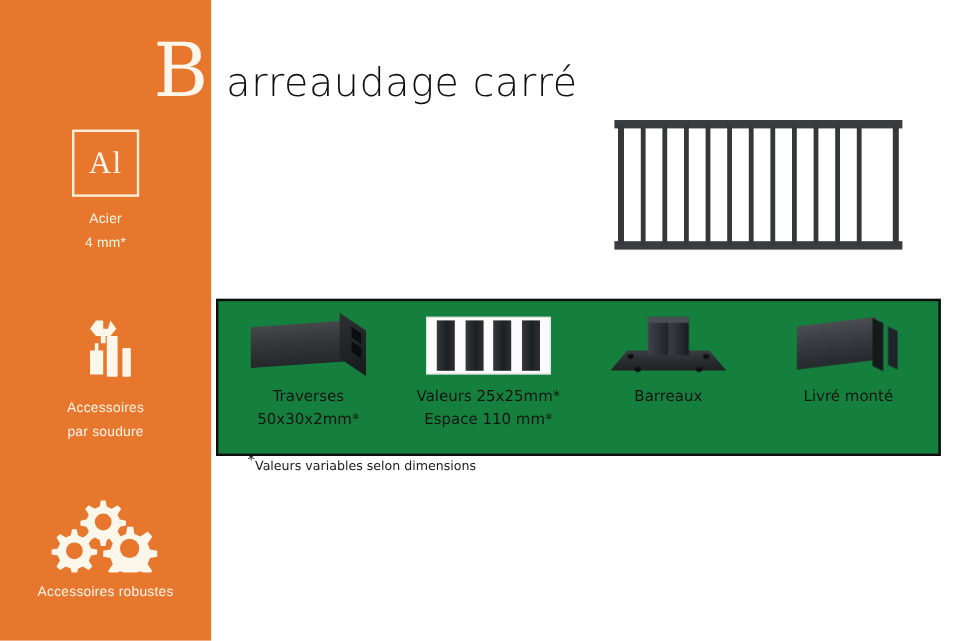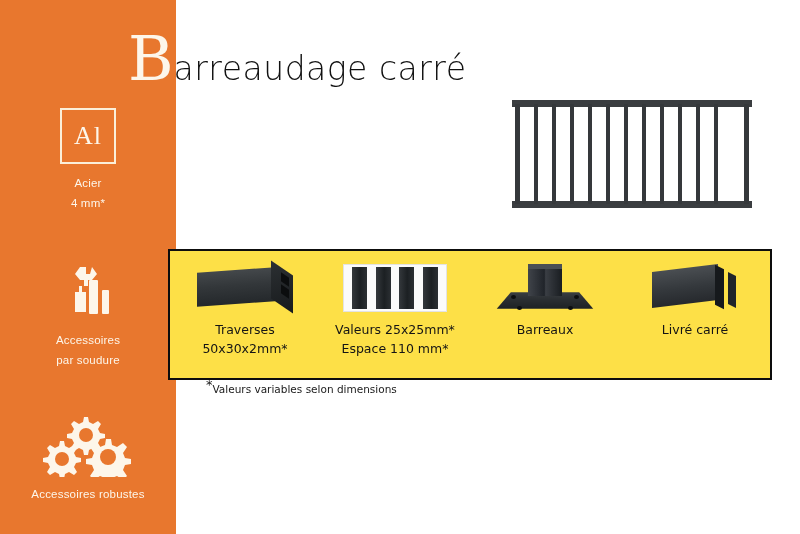--- a/index.html
+++ b/index.html
@@ -97,21 +97,21 @@
     line-height: 1;
     letter-spacing: -1px;
   }
   .title-rest {
     font-family: "DejaVu Sans", sans-serif;
     font-size: 33px;
     font-weight: 300;
     color: #111111;
     line-height: 1;
     letter-spacing: 0.5px;
-    margin-left: 1px;
+    margin-left: 16px;
   }
 
   
   .railing {
     position: absolute;
     left: 512px;
     top: 100px;
     width: 240px;
     height: 108px;
   }
@@ -129,26 +129,26 @@
     top: 4px;
     width: 4px;
     height: 100px;
     background: #35383B;
   }
   .rail-post.edge { width: 5px; }
 
   
   .panel {
     position: absolute;
-    left: 168px;
+    left: 180px;
     top: 249px;
     width: 604px;
     height: 131px;
     border: 2px solid #0d0d0d;
-    background: #fde047;
+    background: #15803d;
     box-sizing: border-box;
   }
   .panel-inner {
     position: relative;
     display: flex;
     width: 100%;
     height: 100%;
   }
   .feature {
     flex: 1 1 0;
@@ -423,21 +423,21 @@
       </div>
 
       <div class="feature">
         <div class="feature-img">
           <div class="flatpanel">
             <div class="top"></div>
             <div class="side"></div>
             <div class="side2"></div>
           </div>
         </div>
-        <div class="feature-line l1">Livré carré</div>
+        <div class="feature-line l1">Livré monté</div>
         <div class="feature-line"></div>
       </div>
 
     </div>
   </div>
 
   <div class="footnote">
     <span class="star">*</span><span>Valeurs variables selon dimensions</span>
   </div>
 

